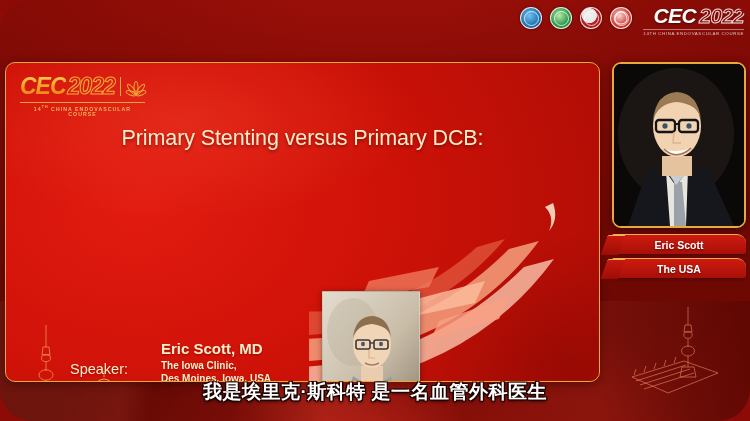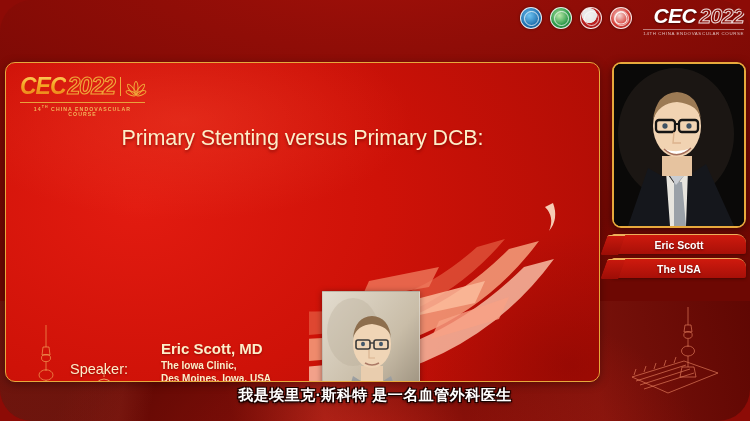--- a/index.html
+++ b/index.html
@@ -192,21 +192,21 @@
     transform:skewX(-20deg); border-radius:2px 0 0 2px;
   }
 
   
   #subtitle {
     position:absolute; left:0; right:0; bottom:14px;
     text-align:center; z-index:8;
   }
   .sub-text {
     display:inline-block;
-    font-size:15px; font-weight:bold; color:#ffffff;
+    font-size:19px; font-weight:bold; color:#ffffff;
     letter-spacing:.5px;
     padding:2px 10px;
     text-shadow:
       -1.3px -1.3px 0 #1a0300, 1.3px -1.3px 0 #1a0300,
       -1.3px  1.3px 0 #1a0300, 1.3px  1.3px 0 #1a0300,
        0 2px 3px rgba(0,0,0,.8);
   }
 </style>
 </head>
 <body>

